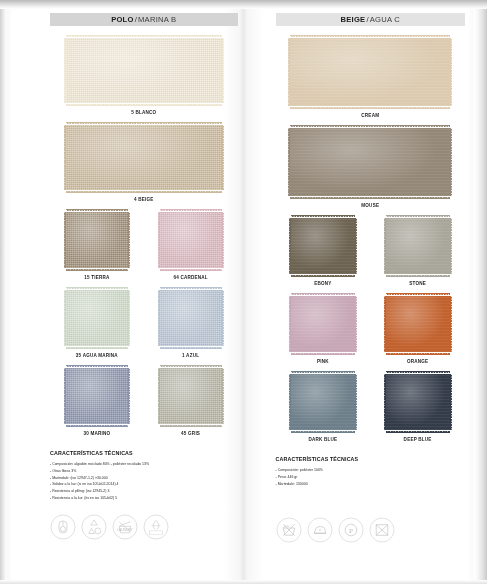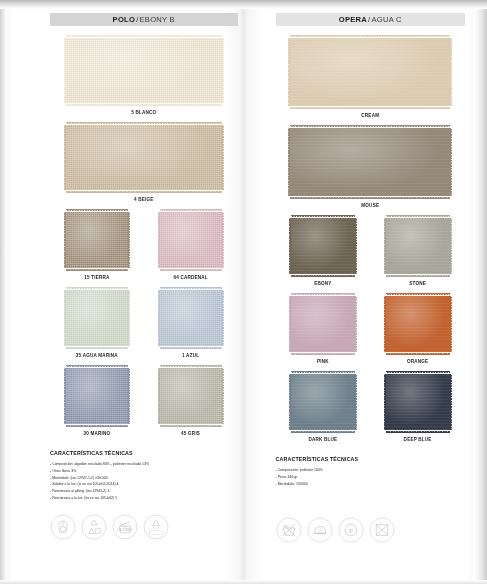--- a/index.html
+++ b/index.html
@@ -188,21 +188,21 @@
 <body>
 
 <div class="spread">
 
   <div class="page left">
     <div class="page-inner">
 
       <div class="series-header">
         <span class="nm">POLO</span>
         <span class="sep">/</span>
-        <span class="sr">EBONY B</span>
+        <span class="sr">MARINA B</span>
       </div>
 
       <div class="sw-wrap" style="margin-top:12px;">
         <div class="sw-cell">
           <div class="swatch" style="--c:#efe6d2;background-color:#efe6d2;width:156px;height:65px;">
             <span class="sideL"></span>
               <span class="sideR"></span>
             <span class="weave"></span>
               <span class="sheen"></span>
           </div>
@@ -332,21 +332,21 @@
         </span>
       </div>
 
     </div>
   </div>
 
   <div class="page right">
     <div class="page-inner">
 
       <div class="series-header">
-        <span class="nm">OPERA</span>
+        <span class="nm">BEIGE</span>
         <span class="sep">/</span>
         <span class="sr">AGUA C</span>
       </div>
 
       <div class="sw-wrap" style="margin-top:12px;">
         <div class="sw-cell">
           <div class="swatch smooth" style="--c:#ddccb2;background-color:#ddccb2;width:160px;height:68px;">
             <span class="sideL"></span>
               <span class="sideR"></span>
             <span class="weave"></span>

